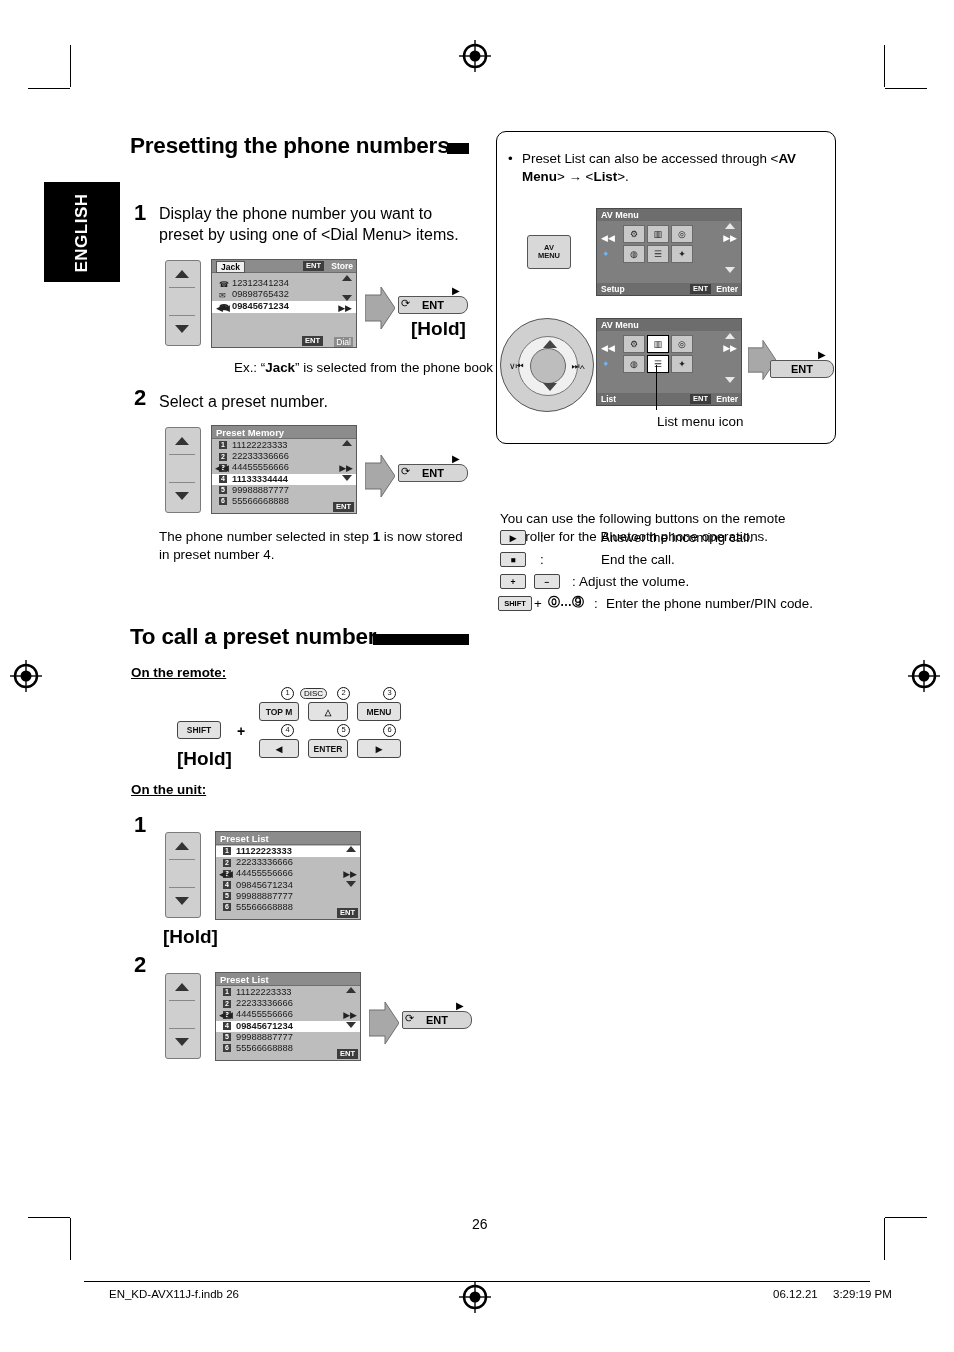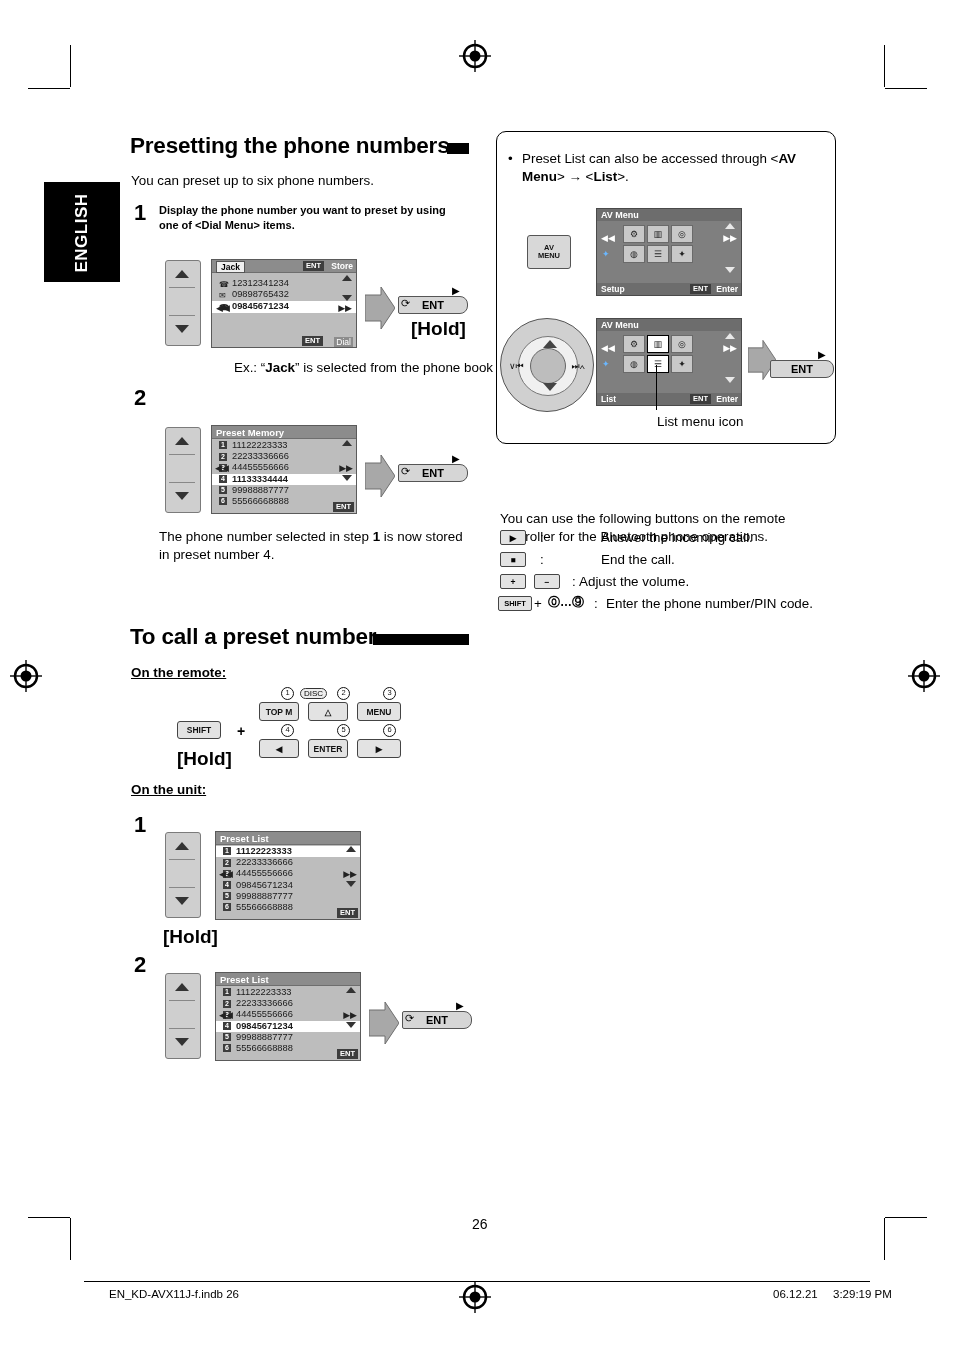--- a/index.html
+++ b/index.html
@@ -28,21 +28,21 @@
   
   h1.sec{
     position:absolute;font-size:22.5px;font-weight:bold;margin:0;white-space:nowrap;
     font-family:"Liberation Sans",sans-serif;letter-spacing:-0.2px;
   }
   .sec-bar{position:absolute;background:#000;height:11px;}
 
   .txt{position:absolute;font-size:13.4px;line-height:1.32;}
   .bold{font-weight:bold;}
   .stepno{position:absolute;font-size:22px;font-weight:bold;}
-  .steptxt{position:absolute;font-size:11px;font-weight:bold;line-height:1.33;}
+  .steptxt{position:absolute;font-size:16px;font-weight:normal;line-height:1.33;}
 
   
   .lcd{
     position:absolute;background:#9b9b9b;border:1px solid #5a5a5a;
     box-shadow:0 0 0 1px #cfcfcf inset;
   }
   .lcd .title{
     position:absolute;left:0;top:0;right:0;height:13px;background:#8c8c8c;
     color:#fff;font-size:9.5px;font-weight:bold;padding:1px 0 0 4px;box-sizing:border-box;
     border-bottom:1px solid #6e6e6e;
@@ -182,21 +182,20 @@
     </svg>
   </div>
 
   <div class="lang-tab">
     <span>ENGLISH</span>
   </div>
 
   <h1 class="sec" style="left:130px;top:133px;">Presetting the phone numbers</h1>
   <div class="sec-bar" style="left:447px;top:143px;width:22px;"></div>
 
-  <div class="txt" style="left:131px;top:172px;width:330px;">You can preset up to six phone numbers.</div>
 
   <div class="stepno" style="left:134px;top:200px;">1</div>
   <div class="steptxt" style="left:159px;top:203px;width:300px;">Display the phone number you want to preset by using one of &lt;Dial Menu&gt; items.</div>
 
   <div class="sidebtn" style="left:165px;top:260px;height:84px;">
     <div style="position:absolute;left:9px;top:9px;width:0;height:0;border-left:7px solid transparent;border-right:7px solid transparent;border-bottom:8px solid #333;"></div>
     <div style="position:absolute;left:9px;top:64px;width:0;height:0;border-left:7px solid transparent;border-right:7px solid transparent;border-top:8px solid #333;"></div>
     <div style="position:absolute;left:3px;top:26px;width:26px;height:1px;background:#888;"></div>
     <div style="position:absolute;left:3px;top:54px;width:26px;height:1px;background:#888;"></div>
   </div>
@@ -241,20 +240,21 @@
   </div>
   <div style="position:absolute;left:452px;top:285px;font-size:10px;">▶</div>
   <div style="position:absolute;left:401px;top:297px;font-size:11px;">⟳</div>
   <div class="hold" style="left:411px;top:318px;">[Hold]</div>
 
   <div class="txt" style="left:234px;top:359px;width:290px;">
     Ex.: “<span class="bold">Jack</span>” is selected from the phone book
   </div>
 
   <div class="stepno" style="left:134px;top:385px;">2</div>
+  <div class="steptxt" style="left:159px;top:391px;width:300px;">Select a preset number.</div>
 
   <div class="sidebtn" style="left:165px;top:427px;height:84px;">
     <div style="position:absolute;left:9px;top:9px;width:0;height:0;border-left:7px solid transparent;border-right:7px solid transparent;border-bottom:8px solid #333;"></div>
     <div style="position:absolute;left:9px;top:64px;width:0;height:0;border-left:7px solid transparent;border-right:7px solid transparent;border-top:8px solid #333;"></div>
     <div style="position:absolute;left:3px;top:26px;width:26px;height:1px;background:#888;"></div>
     <div style="position:absolute;left:3px;top:54px;width:26px;height:1px;background:#888;"></div>
   </div>
 
   <div class="lcd" style="left:211px;top:425px;width:144px;height:87px;">
     <div class="title">Preset Memory</div>

